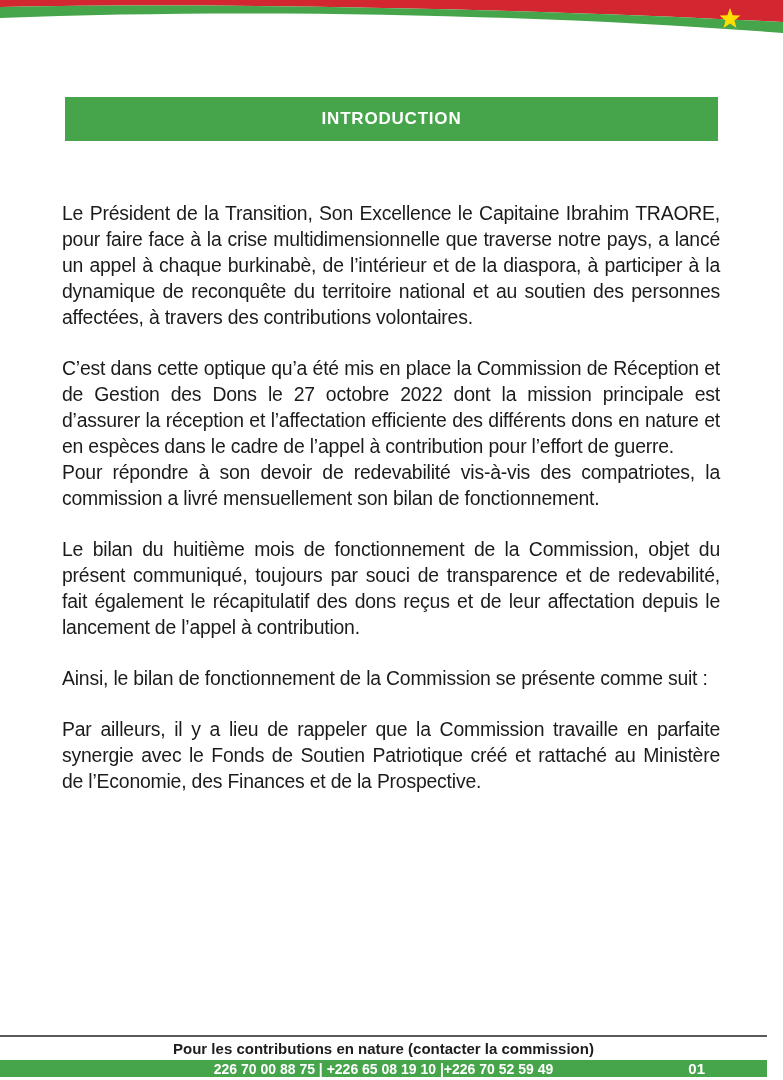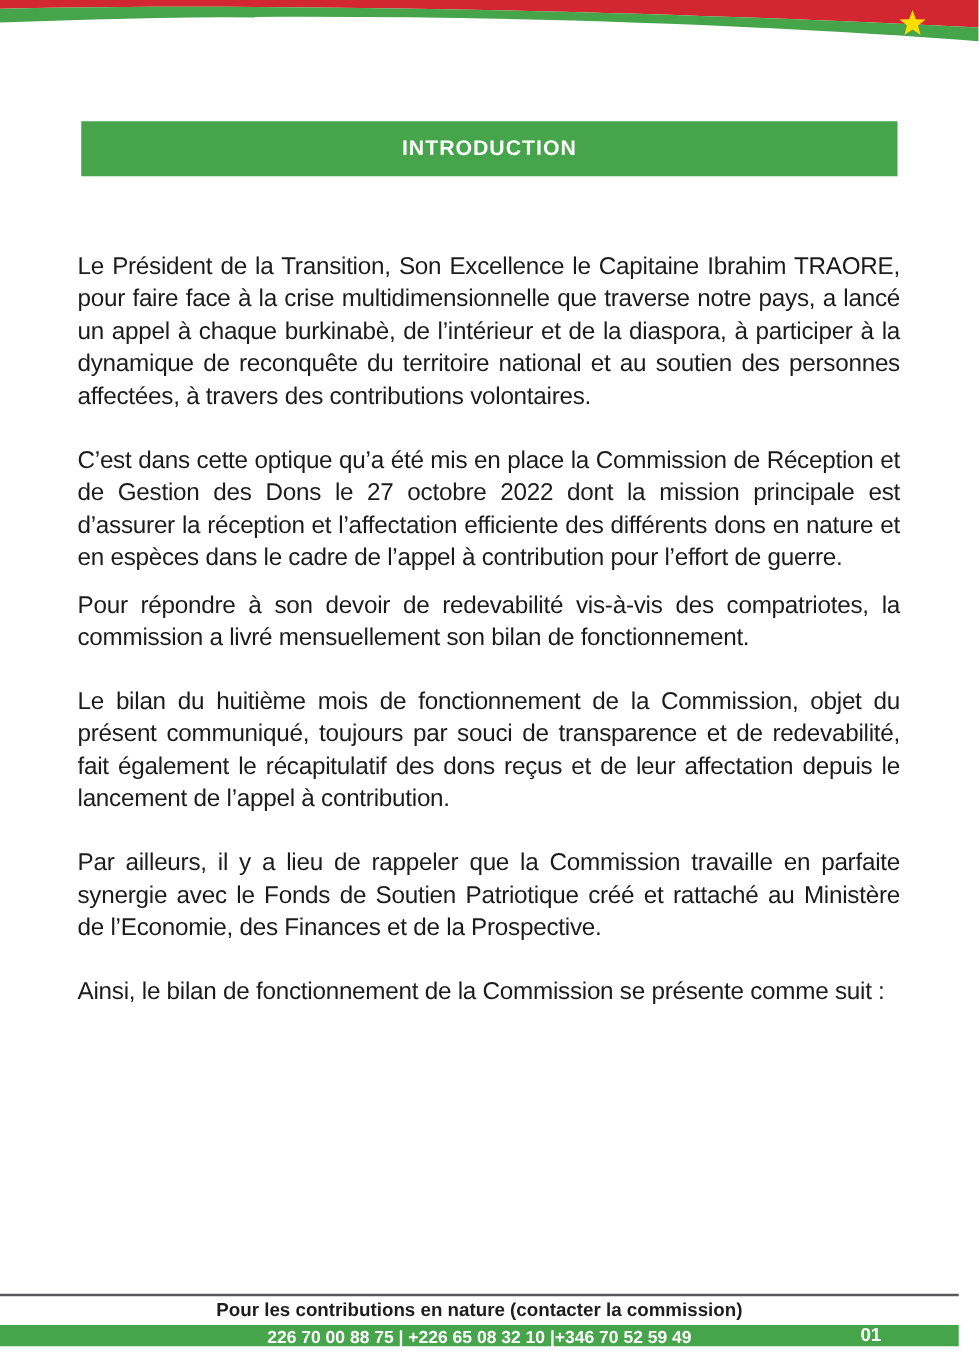--- a/index.html
+++ b/index.html
@@ -41,21 +41,21 @@
     left: 62px;
     width: 658px;
     color: var(--text_dark, #1B1B1B);
     font-size: 19.4px;
     line-height: 26px;
     text-align: justify;
     letter-spacing: -0.2px;
   }
   .para { margin-top: 25px; }
   .para:first-child { margin-top: 0; }
-  .para.no-gap { margin-top: 12px; }
+  .para.no-gap { margin-top: 0; }
   .footer {
     position: absolute;
     left: 0; right: 16px; bottom: 0;
   }
   .footer-line {
     height: 2px;
     background: var(--footer_line, #59595B);
   }
   .footer-note {
     height: 23px;
@@ -102,26 +102,26 @@
 
   <div class="intro-header">
     <span>INTRODUCTION</span>
   </div>
 
   <div class="content">
     <p class="para">Le Président de la Transition, Son Excellence le Capitaine Ibrahim TRAORE, pour faire face à la crise multidimensionnelle que traverse notre pays, a lancé un appel à chaque burkinabè, de l’intérieur et de la diaspora, à participer à la dynamique de reconquête du territoire national et au soutien des personnes affectées, à travers des contributions volontaires.</p>
     <p class="para">C’est dans cette optique qu’a été mis en place la Commission de Réception et de Gestion des Dons le 27 octobre 2022 dont la mission principale est d’assurer la réception et l’affectation efficiente des différents dons en nature et en espèces dans le cadre de l’appel à contribution pour l’effort de guerre.</p>
     <p class="para no-gap">Pour répondre à son devoir de redevabilité vis-à-vis des compatriotes, la commission a livré mensuellement son bilan de fonctionnement.</p>
     <p class="para">Le bilan du huitième mois de fonctionnement de la Commission, objet du présent communiqué, toujours par souci de transparence et de redevabilité, fait également le récapitulatif des dons reçus et de leur affectation depuis le lancement de l’appel à contribution.</p>
+    <p class="para">Ainsi, le bilan de fonctionnement de la Commission se présente comme suit :</p>
     <p class="para">Par ailleurs, il y a lieu de rappeler que la Commission travaille en parfaite synergie avec le Fonds de Soutien Patriotique créé et rattaché au Ministère de l’Economie, des Finances et de la Prospective.</p>
-    <p class="para">Ainsi, le bilan de fonctionnement de la Commission se présente comme suit :</p>
   </div>
 
   <div class="footer">
     <div class="footer-line"></div>
     <div class="footer-note">Pour les contributions en nature (contacter la commission)</div>
     <div class="footer-bar">
-      <span>226 70 00 88 75 | +226 65 08 32 10 |+346 70 52 59 49</span>
+      <span>226 70 00 88 75 | +226 65 08 19 10 |+226 70 52 59 49</span>
       <span class="page-num">01</span>
     </div>
   </div>
 
 </div>
 
 </body></html>

